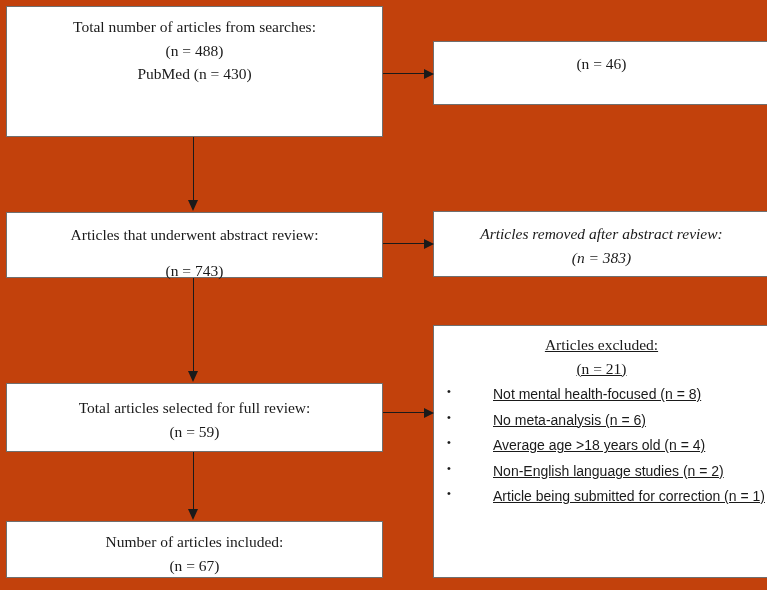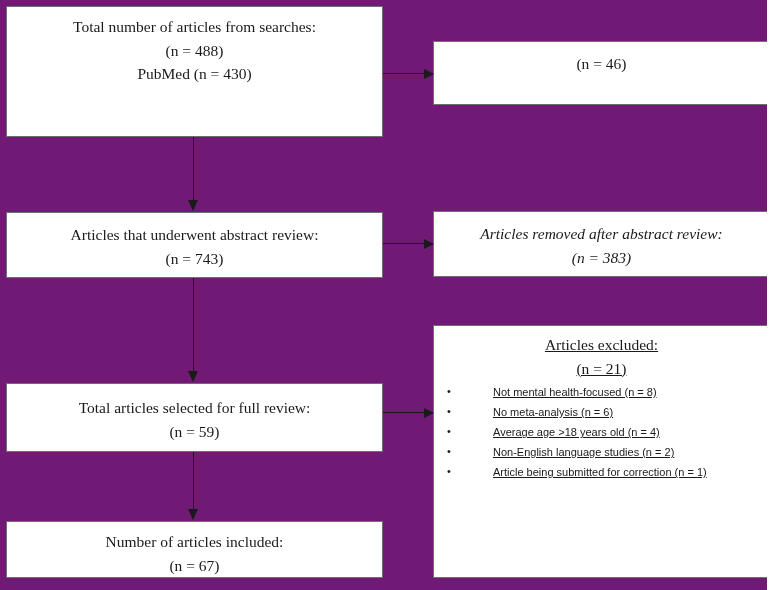--- a/index.html
+++ b/index.html
@@ -4,21 +4,21 @@
 <style>
   html, body {
     margin: 0;
     padding: 0;
     background: #ffffff;
   }
   #diagram {
     position: relative;
     width: 767px;
     height: 590px;
-    background: #701a75;
+    background: #c2410c;
     overflow: hidden;
     font-family: "Liberation Serif", serif;
     color: #1a1a1a;
   }
   .box {
     position: absolute;
     border: 1px solid #6f6f6f;
     background: #ffffff;
     box-sizing: border-box;
   }
@@ -52,20 +52,21 @@
   }
   #box-duplicates .box-inner {
     padding-top: 10px;
   }
   
   #box-abstract-review {
     left: 6px; top: 212px; width: 377px; height: 66px;
   }
   #box-abstract-review .box-inner {
     padding-top: 10px;
+    gap: 12px;
   }
   
   #box-removed-abstract {
     left: 433px; top: 211px; width: 337px; height: 66px; font-style: italic;
   }
   #box-removed-abstract .box-inner {
     padding-top: 10px;
   }
   
   #box-full-review {
@@ -84,21 +85,21 @@
   }
   #excluded-list {
     list-style: none;
     margin: 2px 0 0 0;
     padding: 0;
     width: 100%;
   }
   #excluded-list li {
     position: relative;
     font-family: "Liberation Sans", sans-serif;
-    font-size: 11px;
+    font-size: 14px;
     line-height: 1.82;
     color: #1a1a1a;
     padding-left: 59px;
     white-space: nowrap;
   }
   #excluded-list li::before {
     content: "\2022";
     position: absolute;
     left: 13px;
     top: -1px;

